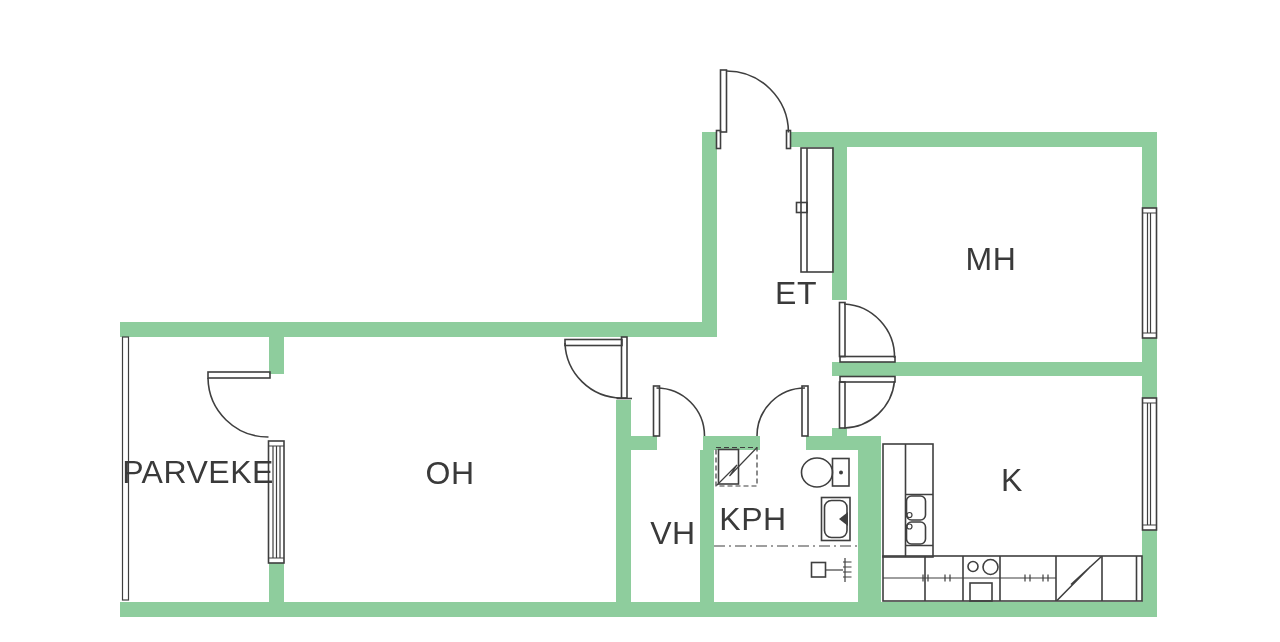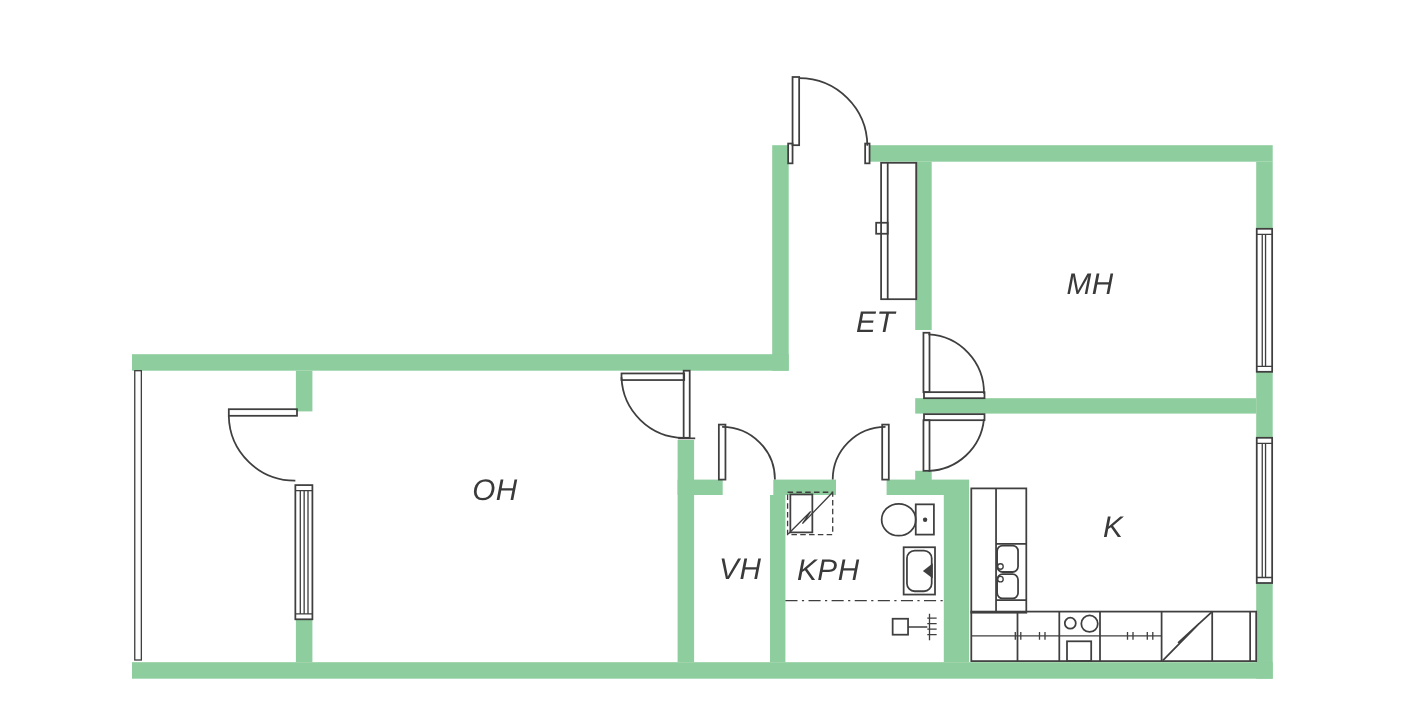--- a/index.html
+++ b/index.html
@@ -14,21 +14,21 @@
     font-family:"Liberation Sans","DejaVu Sans",sans-serif;overflow:hidden;
   }
   svg{position:absolute;left:0;top:0;}
   .wall{fill:var(--wall);stroke:none;}
   .ln{fill:none;stroke:var(--line);stroke-width:1.6;}
   .lnthin{fill:none;stroke:var(--line);stroke-width:1.2;}
   .fillln{fill:var(--line);stroke:none;}
   .whitebox{fill:#ffffff;stroke:var(--line);stroke-width:1.6;}
   .room-label{
     position:absolute;transform:translate(-50%,-50%);
-    color:var(--text);font-size:27px;letter-spacing:0.5px;white-space:nowrap;font-style:italic;
+    color:var(--text);font-size:32px;letter-spacing:0.5px;white-space:nowrap;
   }
 </style>
 </head>
 <body>
 
 <div class="stage">
   <svg width="1280" height="642" viewBox="0 0 1280 642">
 
     <g>
       <rect class="wall" x="702" y="132" width="15" height="205"></rect>
@@ -150,19 +150,20 @@
       </g>
       <g>
         <circle class="ln" cx="973" cy="566.5" r="5"></circle>
         <circle class="ln" cx="990.5" cy="567" r="7.5"></circle>
       </g>
       <rect class="ln" x="970" y="583" width="22" height="18"></rect>
       <path class="ln" d="M1057 600.5 L1090 567 L1071 584.5 L1101.5 556.5"></path>
     </g>
   </svg>
 
-  <div class="room-label" style="left:450px;top:446px">OH</div>
-  <div class="room-label" style="left:673px;top:518px">VH</div>
+  <div class="room-label" style="left:198px;top:472px">PARVEKE</div>
+  <div class="room-label" style="left:450px;top:473px">OH</div>
+  <div class="room-label" style="left:673px;top:533px">VH</div>
   <div class="room-label" style="left:753px;top:519px">KPH</div>
   <div class="room-label" style="left:796px;top:293px">ET</div>
   <div class="room-label" style="left:991px;top:259px">MH</div>
   <div class="room-label" style="left:1012px;top:480px">K</div>
 </div>
 
 </body></html>

